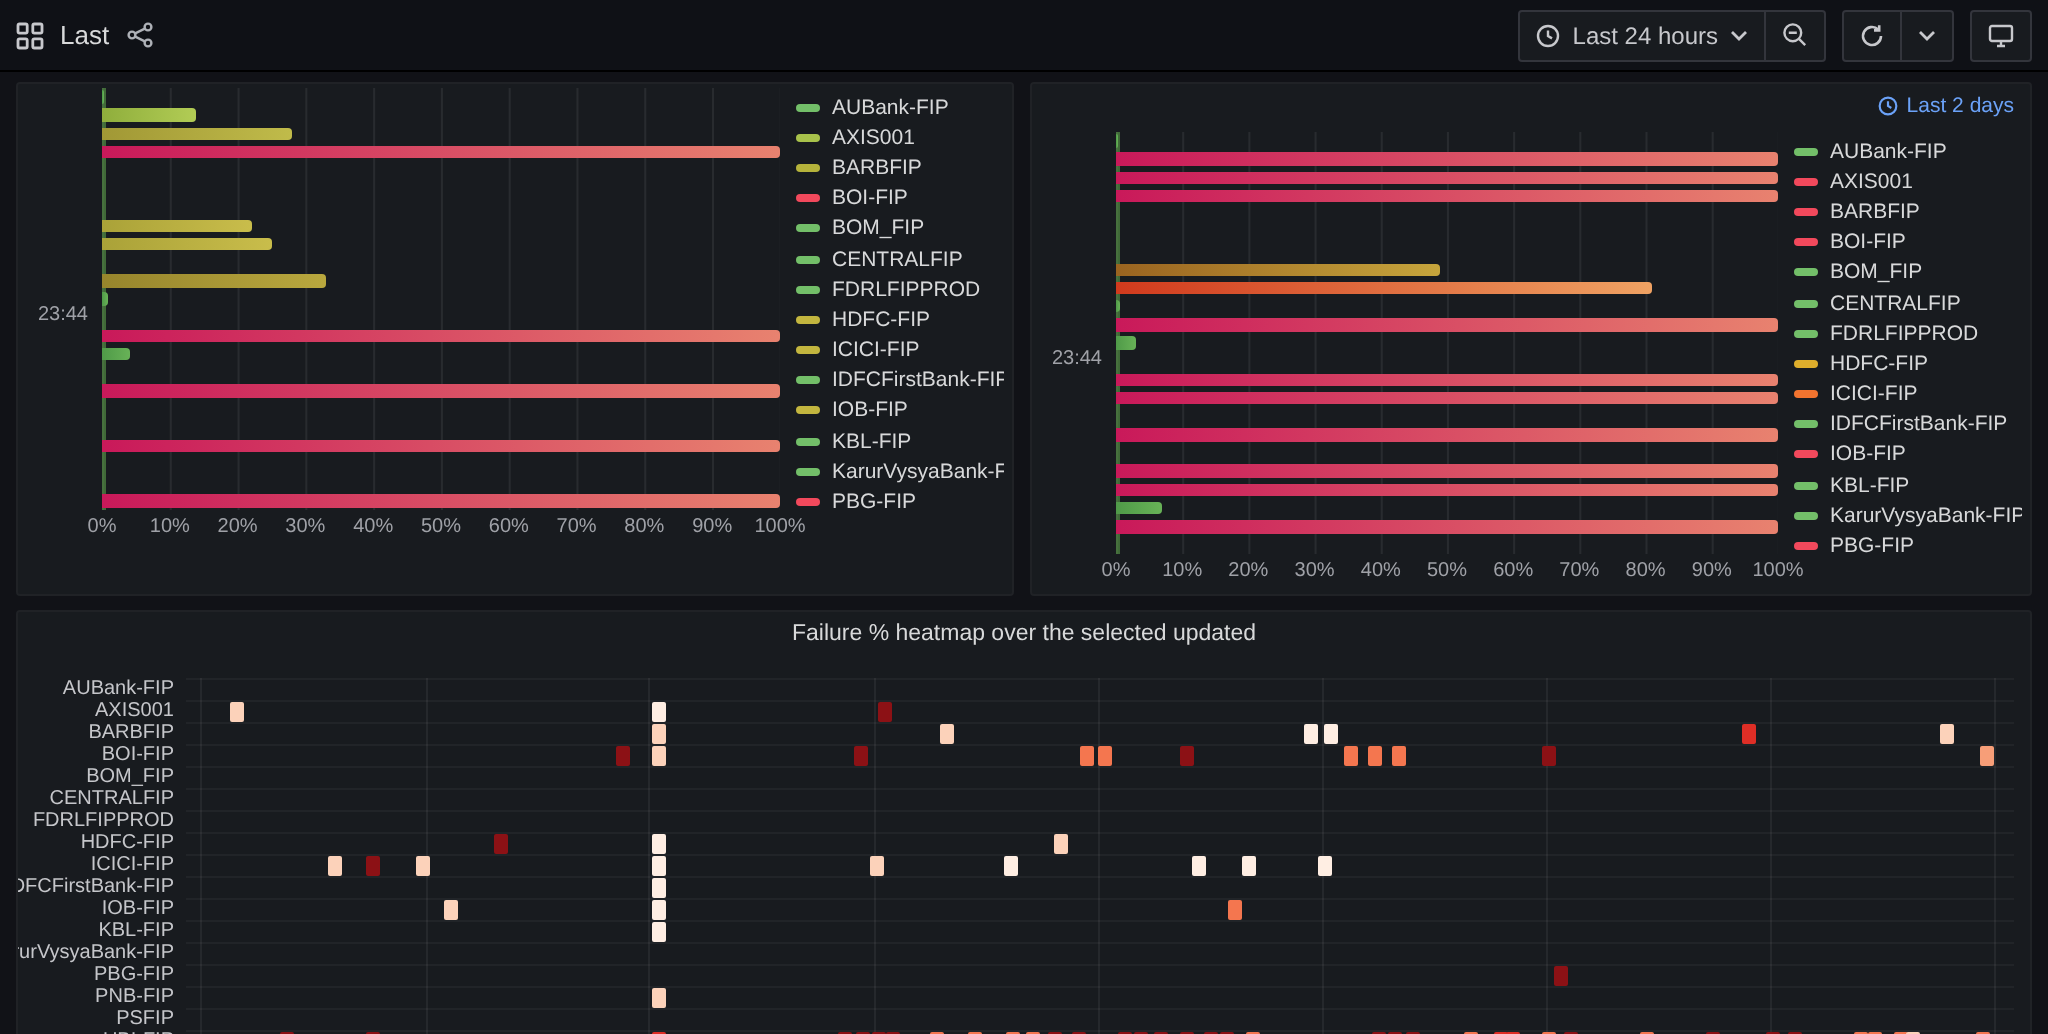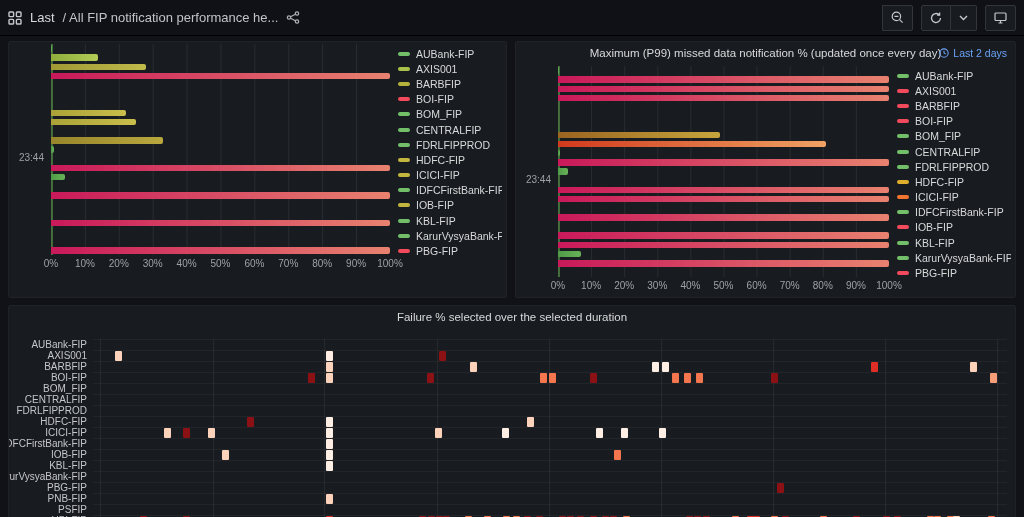--- a/index.html
+++ b/index.html
@@ -73,34 +73,49 @@
       <svg width="14" height="14" viewBox="0 0 14 14">
           <g fill="none" stroke="#c7c8cc" stroke-width="1.4">
             <rect x="1" y="1" width="4.6" height="4.6" rx="0.8"></rect>
             <rect x="8.4" y="1" width="4.6" height="4.6" rx="0.8"></rect>
             <rect x="1" y="8.4" width="4.6" height="4.6" rx="0.8"></rect>
             <rect x="8.4" y="8.4" width="4.6" height="4.6" rx="0.8"></rect>
           </g>
         </svg>
     </span>
     <span class="crumb-app">Last</span>
-    <span class="crumb-page">/ All FIP notification performance he...</span>
     <span class="icon-btn">
       <svg width="14" height="13" viewBox="0 0 14 13">
           <g fill="none" stroke="#aeb1b7" stroke-width="1.2">
             <circle cx="11" cy="2.5" r="1.7"></circle>
             <circle cx="3" cy="6.5" r="1.7"></circle>
             <circle cx="11" cy="10.5" r="1.7"></circle>
             <path d="M4.6 5.7 9.4 3.3M4.6 7.3 9.4 9.7"></path>
           </g>
         </svg>
     </span>
   </div>
   <div class="nav-right">
     <div class="grp">
+      <div class="btn">
+        <span>
+          <svg width="12" height="12" viewBox="0 0 12 12">
+              <g fill="none" stroke="#c7c8cc" stroke-width="1.2">
+                <circle cx="6" cy="6" r="5"></circle>
+                <path d="M6 3.2V6l2 1.2"></path>
+              </g>
+            </svg>
+        </span>
+        <span>Last 24 hours</span>
+        <span>
+          <svg width="9" height="6" viewBox="0 0 9 6">
+              <path d="M1 1l3.5 3.5L8 1" fill="none" stroke="#c7c8cc" stroke-width="1.4"></path>
+            </svg>
+        </span>
+      </div>
       <div class="btn">
         <svg width="13" height="13" viewBox="0 0 13 13">
             <g fill="none" stroke="#c7c8cc" stroke-width="1.2">
               <circle cx="5.4" cy="5.4" r="4.2"></circle>
               <path d="M3.4 5.4h4M8.6 8.6l3 3"></path>
             </g>
           </svg>
       </div>
     </div>
     <div class="grp">
@@ -226,21 +241,20 @@
         <div class="legend-item">
           <span class="legend-swatch" style="background: rgb(242, 73, 92);"></span>
           <span class="legend-label">PBG-FIP</span>
         </div>
       </div>
   </div>
 </div>
 
 <div class="panel" id="panel-missed">
   <div class="panel-title">
-    <span>Maximum (P99) missed data notification % (updated once every day)</span>
     <span class="override">
       <span>
         <svg width="10" height="10" viewBox="0 0 12 12">
             <g fill="none" stroke="#6ba2f8" stroke-width="1.3">
               <circle cx="6" cy="6" r="5"></circle>
               <path d="M6 3.2V6l2 1.2"></path>
             </g>
           </svg>
       </span>
       <span>Last 2 days</span>
@@ -338,21 +352,21 @@
         </div>
         <div class="legend-item">
           <span class="legend-swatch" style="background: rgb(242, 73, 92);"></span>
           <span class="legend-label">PBG-FIP</span>
         </div>
       </div>
   </div>
 </div>
 
 <div class="panel" id="panel-heatmap">
-  <div class="panel-title">Failure % selected over the selected duration</div>
+  <div class="panel-title">Failure % heatmap over the selected updated</div>
   <div class="hm-body">
     <div class="hm-gutter" id="hm-gutter">
         <div class="hm-label" style="top: 0px;">
           <span>AUBank-FIP</span>
         </div>
         <div class="hm-label" style="top: 11px;">
           <span>AXIS001</span>
         </div>
         <div class="hm-label" style="top: 22px;">
           <span>BARBFIP</span>

